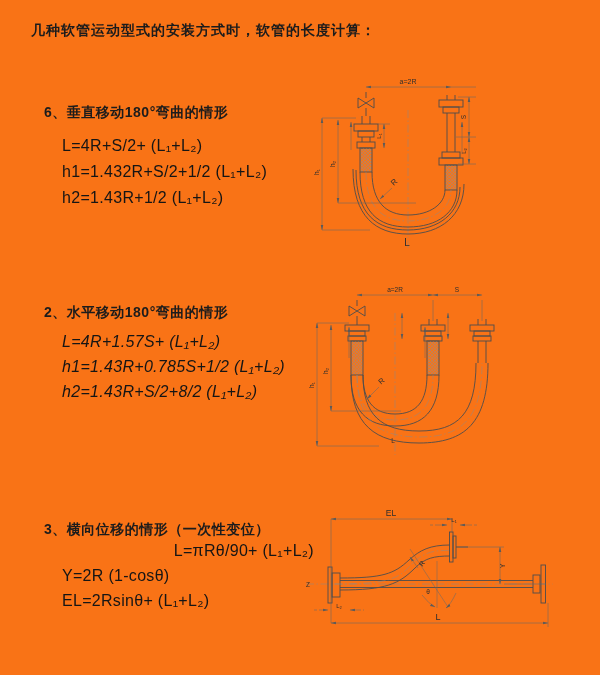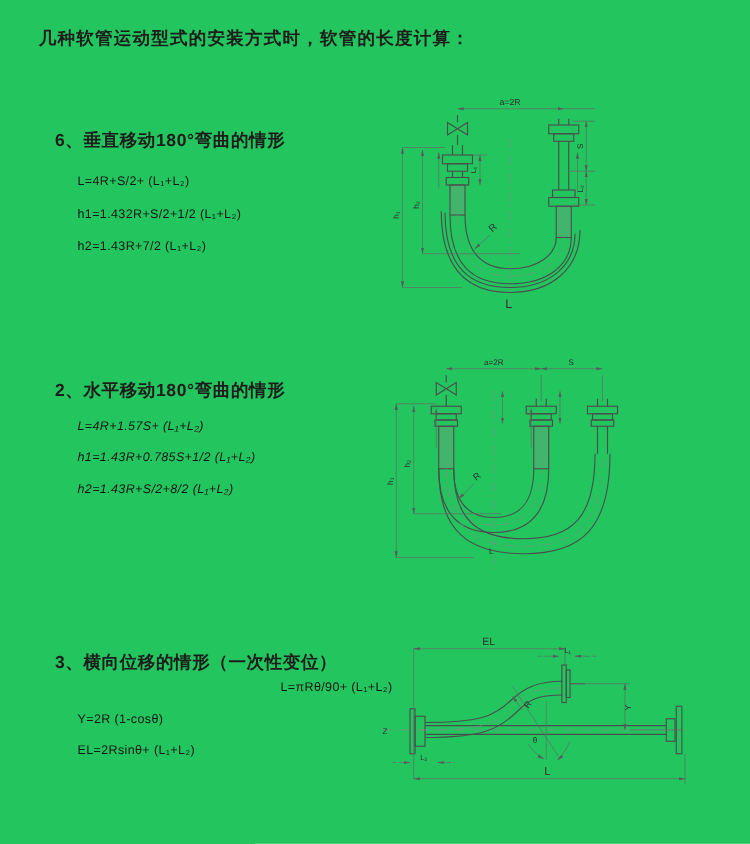--- a/index.html
+++ b/index.html
@@ -1,32 +1,32 @@
 <!DOCTYPE html>
 <html><head>
 <meta charset="utf-8">
 <style>
   html,body{margin:0;padding:0;}
   body{
     width:600px;height:675px;background:#ffffff;
     font-family:"Liberation Sans","DejaVu Sans",sans-serif;
     color:#1c1c1c;position:relative;overflow:hidden;
   }
-  .page{position:absolute;inset:0;background:#22c55e;}
+  .page{position:absolute;inset:0;background:#f97316;}
   .title{
     position:absolute;left:31px;top:22px;
     font-size:14px;font-weight:700;letter-spacing:1px;white-space:nowrap;
   }
   .sec{position:absolute;left:44px;width:270px;}
   .sec h2{
     margin:0;font-size:14px;font-weight:700;letter-spacing:0.5px;
     line-height:16px;white-space:nowrap;
   }
   .sec p.f{
-    margin:9px 0 0 18px;font-size:10px;font-weight:400;
+    margin:9px 0 0 18px;font-size:16px;font-weight:400;
     line-height:16px;letter-spacing:0.3px;white-space:nowrap;color:#151515;
   }
   .sec p.f.first{margin-top:18px;}
   #sec1{top:104px;}  #sec1 p.f.first{margin-top:18px;}
   #sec1 p.f{margin-top:10px;} #sec1 p.f.first{margin-top:18px;}
   #sec2{top:304px;}  #sec2 p.f{margin-top:9px;font-style:italic;}  #sec2 p.f.first{margin-top:14px;}
   #sec3{top:521px;}  #sec3 p.f{margin-top:9px;}  #sec3 p.f.first{margin-top:6px;text-align:right;}
   .fig{position:absolute;}
   #fig1{left:308px;top:72px;}
   #fig2{left:303px;top:283px;}
@@ -41,21 +41,21 @@
 <body>
 
 <div class="page">
 
   <div class="title">几种软管运动型式的安装方式时，软管的长度计算：</div>
 
   <section class="sec" id="sec1">
     <h2>6、垂直移动180°弯曲的情形</h2>
     <p class="f first">L=4R+S/2+ (L₁+L₂)</p>
     <p class="f">h1=1.432R+S/2+1/2 (L₁+L₂)</p>
-    <p class="f">h2=1.43R+7/2 (L₁+L₂)</p>
+    <p class="f">h2=1.43R+1/2 (L₁+L₂)</p>
   </section>
 
   <section class="sec" id="sec2">
     <h2>2、水平移动180°弯曲的情形</h2>
     <p class="f first">L=4R+1.57S+ (L₁+L₂)</p>
     <p class="f">h1=1.43R+0.785S+1/2 (L₁+L₂)</p>
     <p class="f">h2=1.43R+S/2+8/2 (L₁+L₂)</p>
   </section>
 
   <section class="sec" id="sec3">

